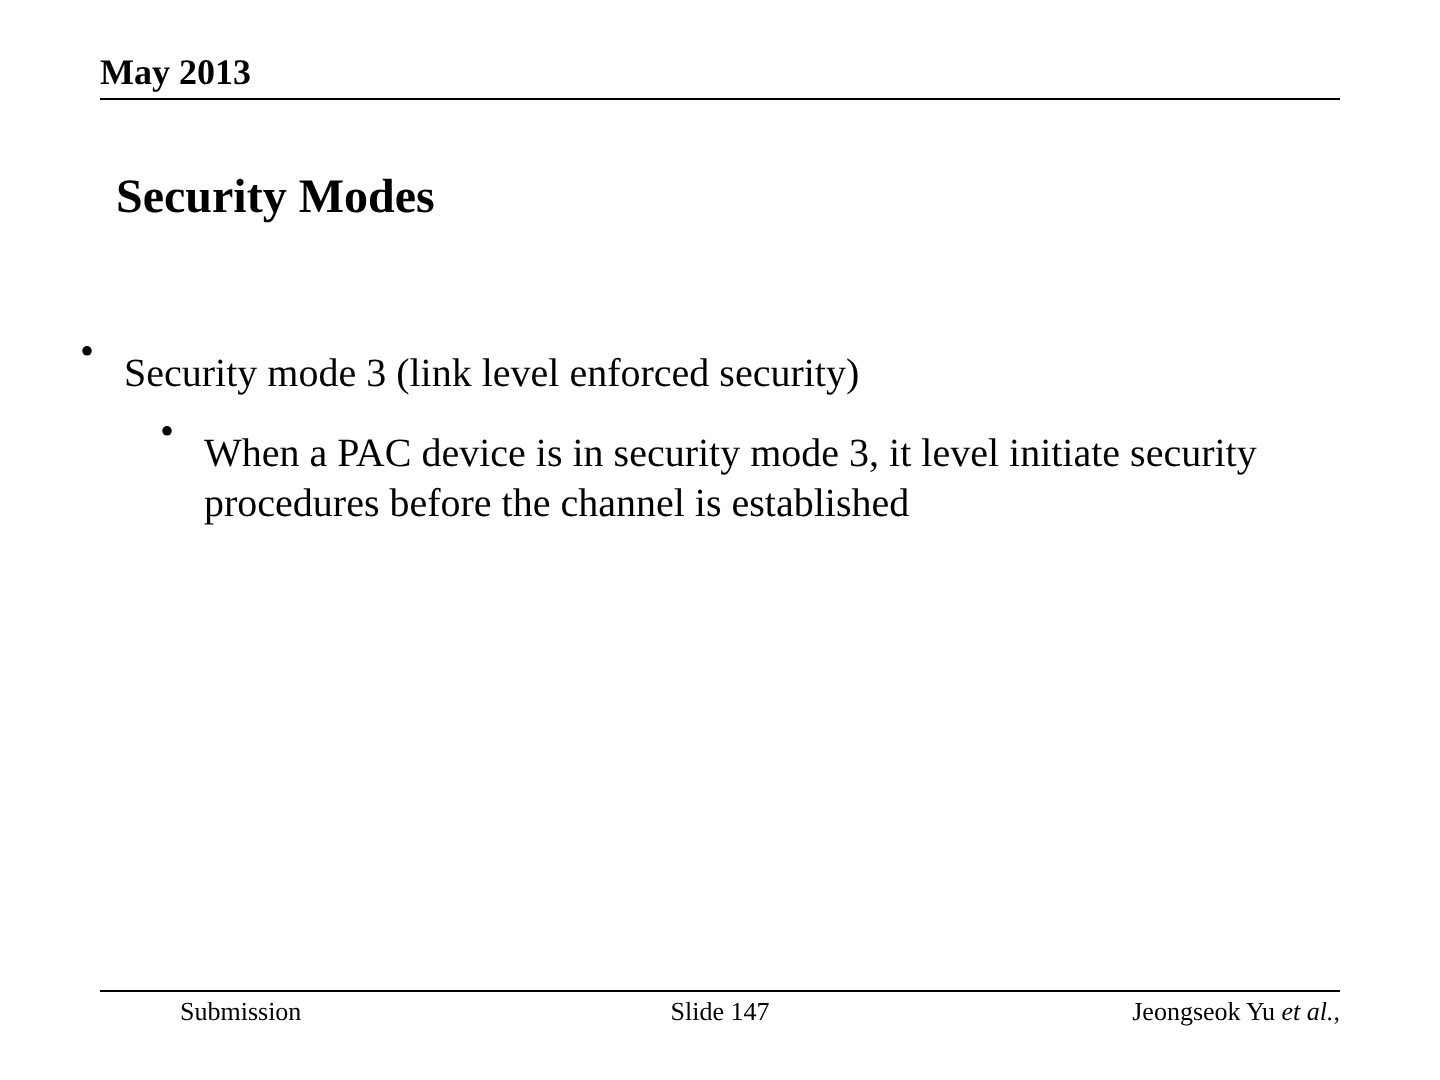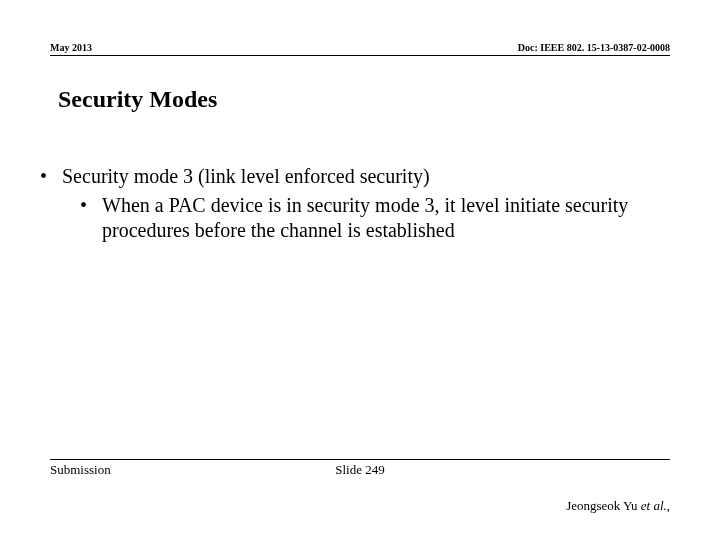--- a/index.html
+++ b/index.html
@@ -6,26 +6,26 @@
   body {
     width: 720px;
     height: 540px;
     background: #fff;
     font-family: "Times New Roman", Times, serif;
     color: #000;
     position: relative;
   }
   .header {
     position: absolute;
-    top: 42px;
+    top: 26px;
     left: 50px;
     right: 50px;
     display: flex;
     justify-content: space-between;
-    font-size: 10px;
+    font-size: 18px;
     font-weight: bold;
     border-bottom: 1.5px solid #000;
     padding-bottom: 2px;
   }
   .title {
     position: absolute;
     top: 86px;
     left: 58px;
     font-size: 24px;
     font-weight: bold;
@@ -52,68 +52,66 @@
     display: flex;
     margin-left: 40px;
     margin-top: 2px;
   }
   .bullet-l2 .dot {
     width: 26px;
     flex: 0 0 26px;
     text-align: left;
     padding-left: 4px;
   }
-  .bullet-text { flex: 1; }
+  .bullet-text { flex: 1; margin-top: 11px; }
   .footer {
     position: absolute;
     bottom: 26px;
     left: 50px;
     right: 50px;
     display: flex;
     justify-content: space-between;
     align-items: flex-start;
     font-size: 13px;
     border-top: 1.5px solid #000;
     padding-top: 2px;
   }
   .footer-center {
     position: absolute;
     left: 0; right: 0;
     text-align: center;
     pointer-events: none;
   }
-  .footer-left { z-index: 1; }
+  .footer-left { z-index: 1; margin-left: 40px; }
   .footer-right {
     z-index: 1;
     text-align: right;
     line-height: 1.2;
-    margin-top: 36px;
   }
   .italic { font-style: italic; }
 </style>
 </head>
 <body>
 
 <div class="header">
   <span>May 2013</span>
-  <span>Doc: IEEE 802. 15-13-0387-02-0008</span>
 </div>
 
 <div class="title">Security Modes</div>
 
 <div class="content">
   <div class="bullet-l1">
     <span class="dot">•</span>
     <span class="bullet-text">Security mode 3 (link level enforced security)</span>
   </div>
   <div class="bullet-l2">
     <span class="dot">•</span>
     <span class="bullet-text">When a PAC device is in security mode 3, it level initiate security procedures before the channel is established</span>
   </div>
 </div>
 
 <div class="footer">
   <span class="footer-left">Submission</span>
-  <span class="footer-center">Slide 249</span>
+  <span class="footer-center">Slide 147</span>
   <span class="footer-right">
     <span>Jeongseok Yu</span><span class="italic"> et al.</span><span>,</span><br>
   </span>
 </div>
 
 </body></html>

